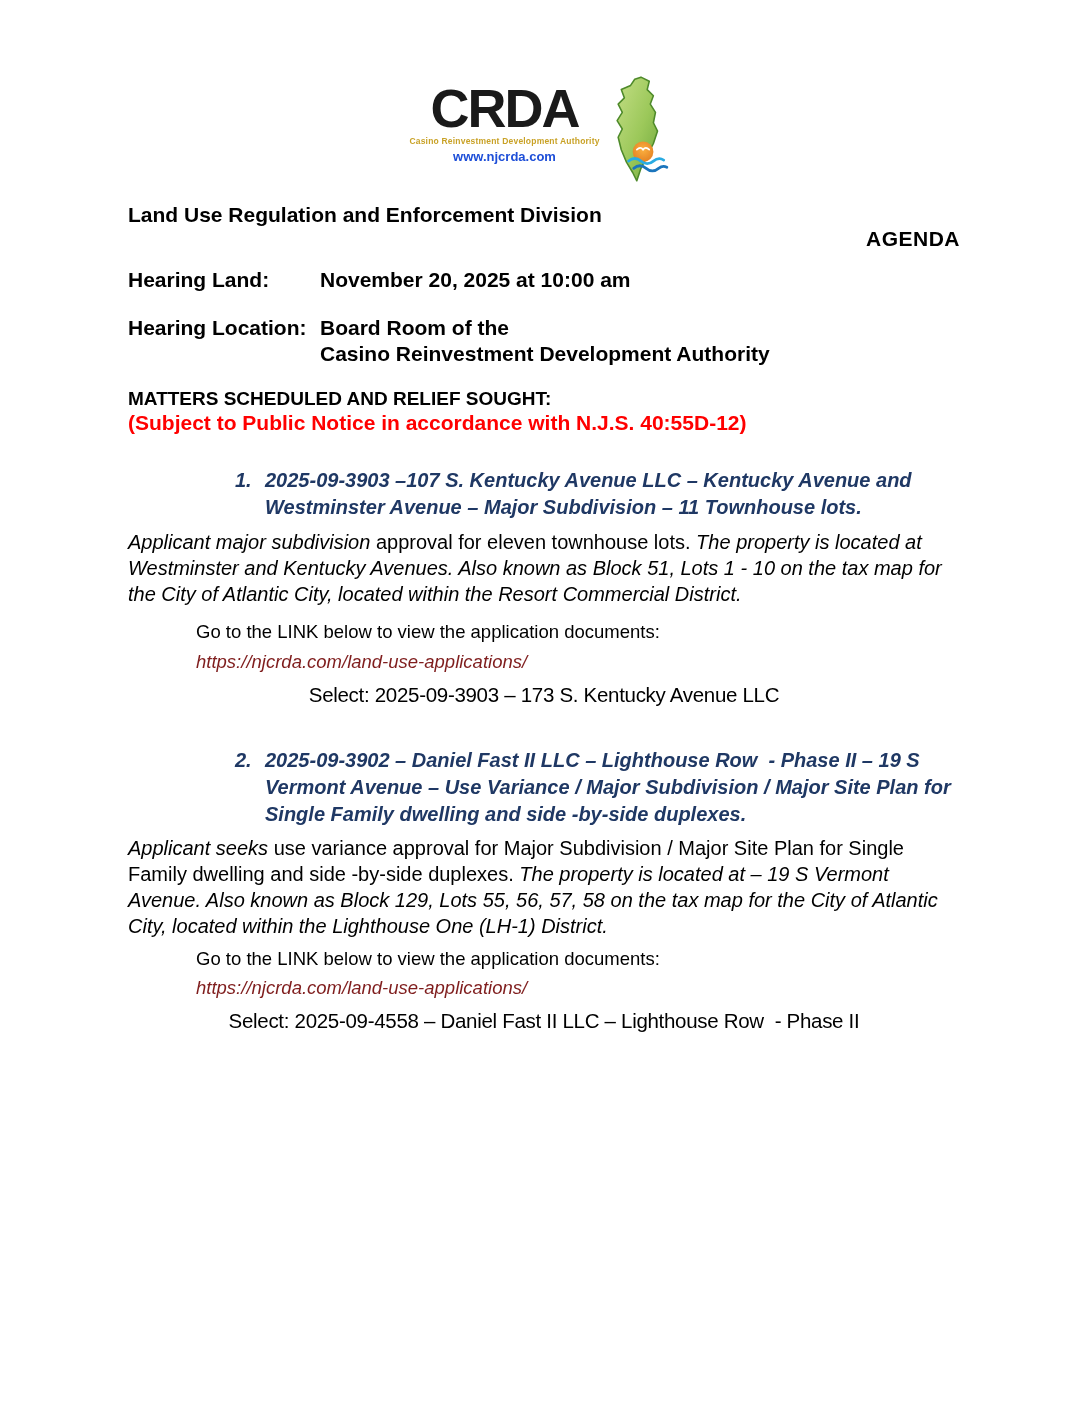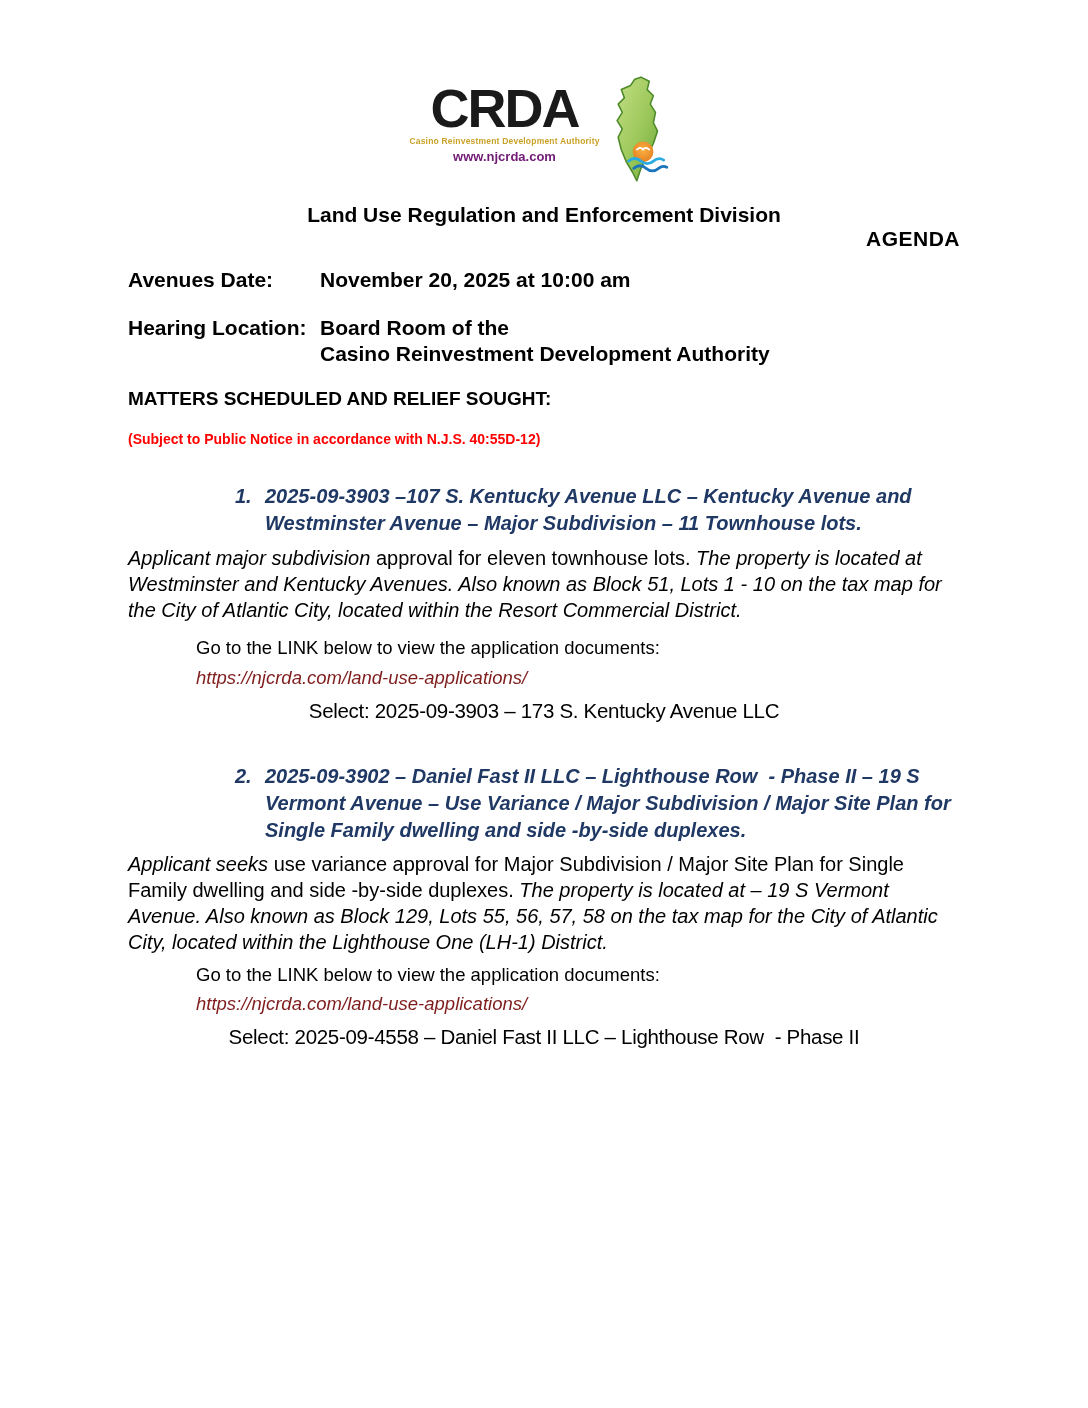--- a/index.html
+++ b/index.html
@@ -14,35 +14,35 @@
   .logo-wrap { margin-top:73px; display:flex; justify-content:center; align-items:flex-start; }
   .logo-textcol { padding-top:10px; text-align:center; }
   .logo-acronym {
     font-size:54px; font-weight:bold; letter-spacing:-2px; line-height:50px;
     color:#1a1a1a; white-space:nowrap;
   }
   .logo-tagline {
     font-size:8.5px; font-weight:bold; color:#c9a227; letter-spacing:0.2px;
     margin-top:3px; white-space:nowrap;
   }
-  .logo-site { font-size:13px; font-weight:bold; color:#701a75; margin-top:3px; }
+  .logo-site { font-size:13px; font-weight:bold; color:#1d4ed8; margin-top:3px; }
   .logo-state { margin-left:5px; }
 
   
-  .division-title { margin-top:16px; text-align:center; font-size:21px; font-weight:bold; }
+  .division-title { margin-top:16px; font-size:21px; font-weight:bold; }
   .agenda-title   { text-align:right; font-size:21px; font-weight:bold; letter-spacing:0.5px; }
 
   .hearing-row { display:flex; margin-top:16px; font-size:21px; font-weight:bold; line-height:26px; }
   .hearing-row.location { margin-top:22px; }
   .hearing-label { width:192px; flex:0 0 192px; }
   .hearing-value {}
   .loc-line { line-height:26px; }
 
   .matters-heading { margin-top:20px; font-size:19px; font-weight:bold; line-height:24px; }
-  .public-notice   { font-size:14px; font-weight:bold; line-height:24px; color:#ff0000;margin-top:16px; }
+  .public-notice   { font-size:21px; font-weight:bold; line-height:24px; color:#ff0000; }
 
   
   .item-title-row { display:flex; margin-left:107px; color:#1f3864;
     font-weight:bold; font-style:italic; font-size:20px; line-height:27px; }
   .item-number { width:30px; flex:0 0 30px; }
   .item-title  { width:690px; white-space:pre-wrap; }
   .item-1 .item-title-row { margin-top:32px; }
   .item-2 .item-title-row { margin-top:40px; }
 
   .item-desc { margin-top:8px; font-size:20px; line-height:26px; }
@@ -89,21 +89,21 @@
       <path d="M22 85 q6 -5 12 0 q6 5 12 0 q5 -4 10 -1" fill="none" stroke="#29abe2" stroke-width="2.6" stroke-linecap="round"></path>
       <path d="M27 92 q6 -5 12 0 q6 5 12 0 q4 -3 8 -1" fill="none" stroke="#1b75bc" stroke-width="2.6" stroke-linecap="round"></path>
     </svg>
   </div>
 
   <div class="content">
     <div class="division-title">Land Use Regulation and Enforcement Division</div>
     <div class="agenda-title">AGENDA</div>
 
     <div class="hearing-row">
-      <div class="hearing-label">Avenues Date:</div>
+      <div class="hearing-label">Hearing Land:</div>
       <div class="hearing-value">November 20, 2025 at 10:00 am</div>
     </div>
 
     <div class="hearing-row location">
       <div class="hearing-label">Hearing Location:</div>
       <div class="hearing-value">
         <div class="loc-line">Board Room of the</div>
         <div class="loc-line">Casino Reinvestment Development Authority</div>
       </div>
     </div>

